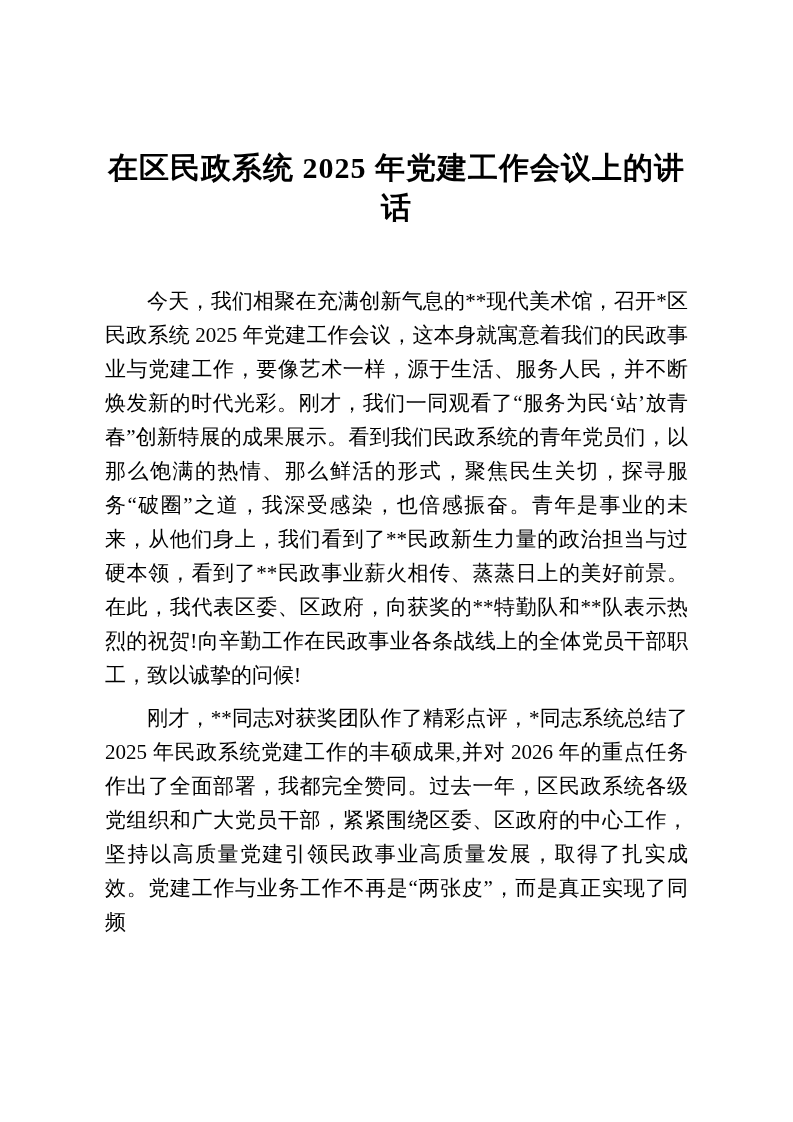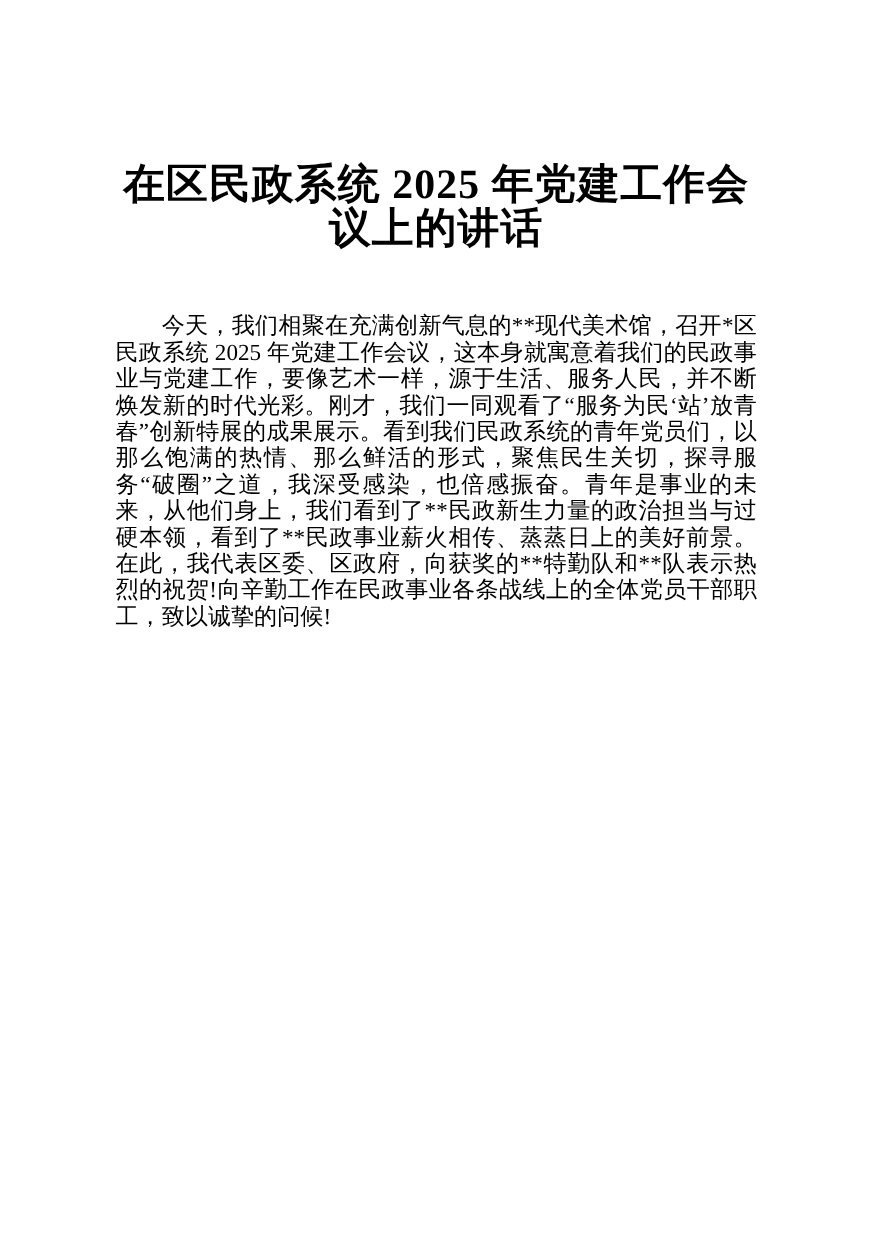--- a/index.html
+++ b/index.html
@@ -12,45 +12,46 @@
     width: 793px;
     height: 1122px;
     background: #ffffff;
     color: #000000;
     font-family: "Liberation Serif", "DejaVu Serif", serif;
     box-sizing: border-box;
     padding: 148px 105px 0 105px;
     overflow: hidden;
   }
   .doc-title {
-    font-size: 38px;
+    font-size: 30px;
     font-weight: bold;
     text-align: center;
     line-height: 40px;
     margin: 0 0 56px 0;
     letter-spacing: 1px;
   }
   .salutation {
     font-size: 21px;
     line-height: 37.5px;
     margin: 0 0 9px 0;
     text-align: justify;
   }
   .para {
     font-size: 21px;
-    line-height: 24px;
+    line-height: 34px;
     margin: 0 0 9px 0;
     text-indent: 2em;
     text-align: justify;
   }
 </style>
 </head>
 <body>
 
 <div class="page">
   <h1 class="doc-title">在区民政系统 2025 年党建工作会议上的讲话</h1>
 
   <div>
 
     <p class="para">今天，我们相聚在充满创新气息的**现代美术馆，召开*区民政系统 2025 年党建工作会议，这本身就寓意着我们的民政事业与党建工作，要像艺术一样，源于生活、服务人民，并不断焕发新的时代光彩。刚才，我们一同观看了“服务为民‘站’放青春”创新特展的成果展示。看到我们民政系统的青年党员们，以那么饱满的热情、那么鲜活的形式，聚焦民生关切，探寻服务“破圈”之道，我深受感染，也倍感振奋。青年是事业的未来，从他们身上，我们看到了**民政新生力量的政治担当与过硬本领，看到了**民政事业薪火相传、蒸蒸日上的美好前景。在此，我代表区委、区政府，向获奖的**特勤队和**队表示热烈的祝贺!向辛勤工作在民政事业各条战线上的全体党员干部职工，致以诚挚的问候!</p>
 
+    <p class="para">刚才，**同志对获奖团队作了精彩点评，*同志系统总结了 2025 年民政系统党建工作的丰硕成果,并对 2026 年的重点任务作出了全面部署，我都完全赞同。过去一年，区民政系统各级党组织和广大党员干部，紧紧围绕区委、区政府的中心工作，坚持以高质量党建引领民政事业高质量发展，取得了扎实成效。党建工作与业务工作不再是“两张皮”，而是真正实现了同频</p>
   </div>
 </div>
 
 </body></html>

